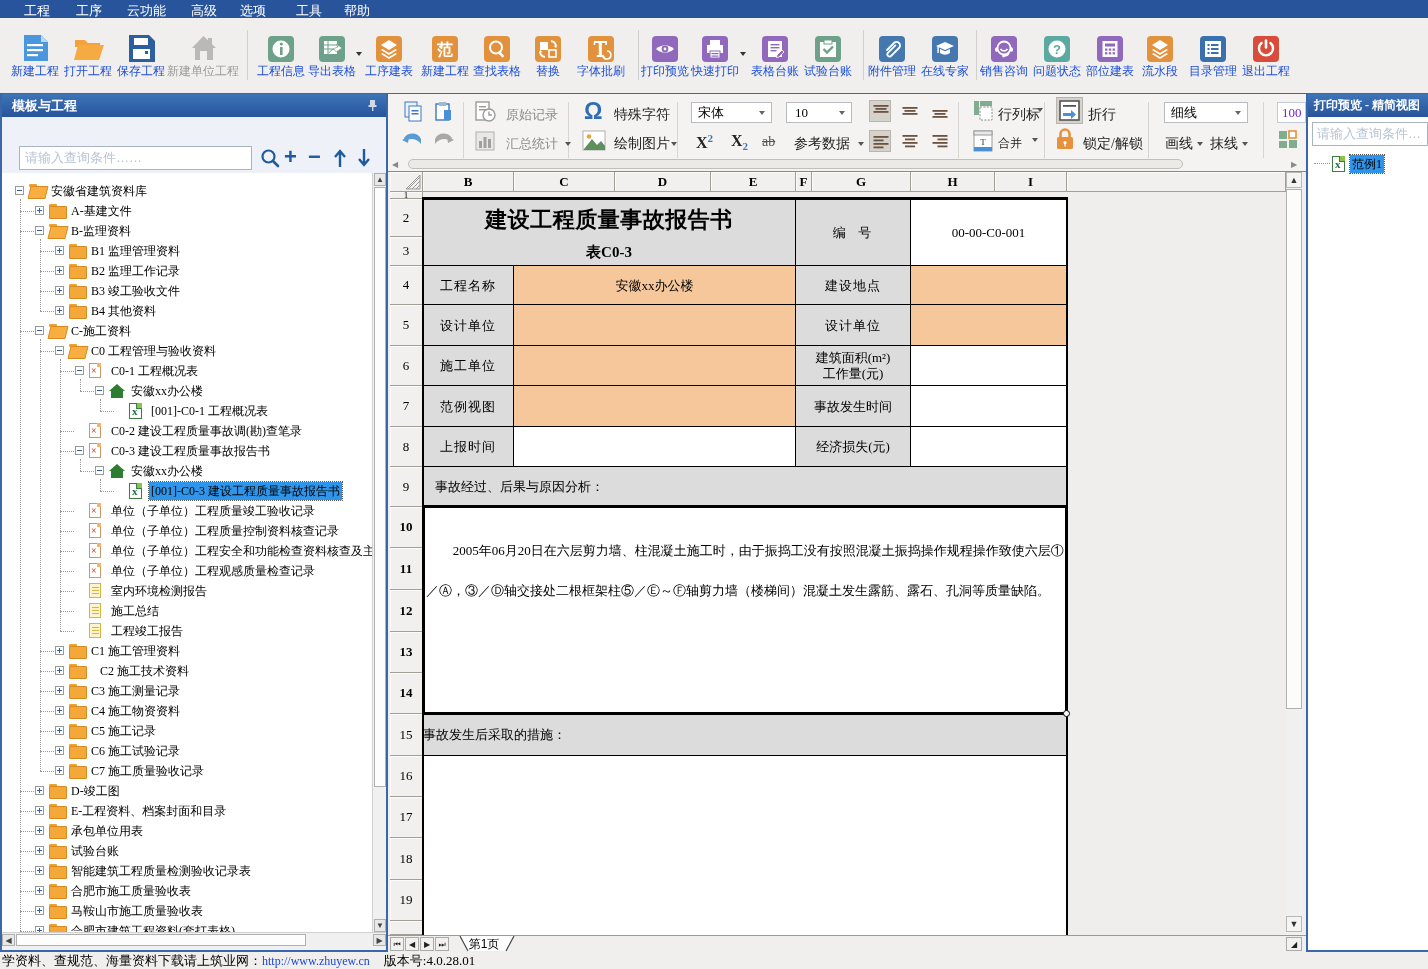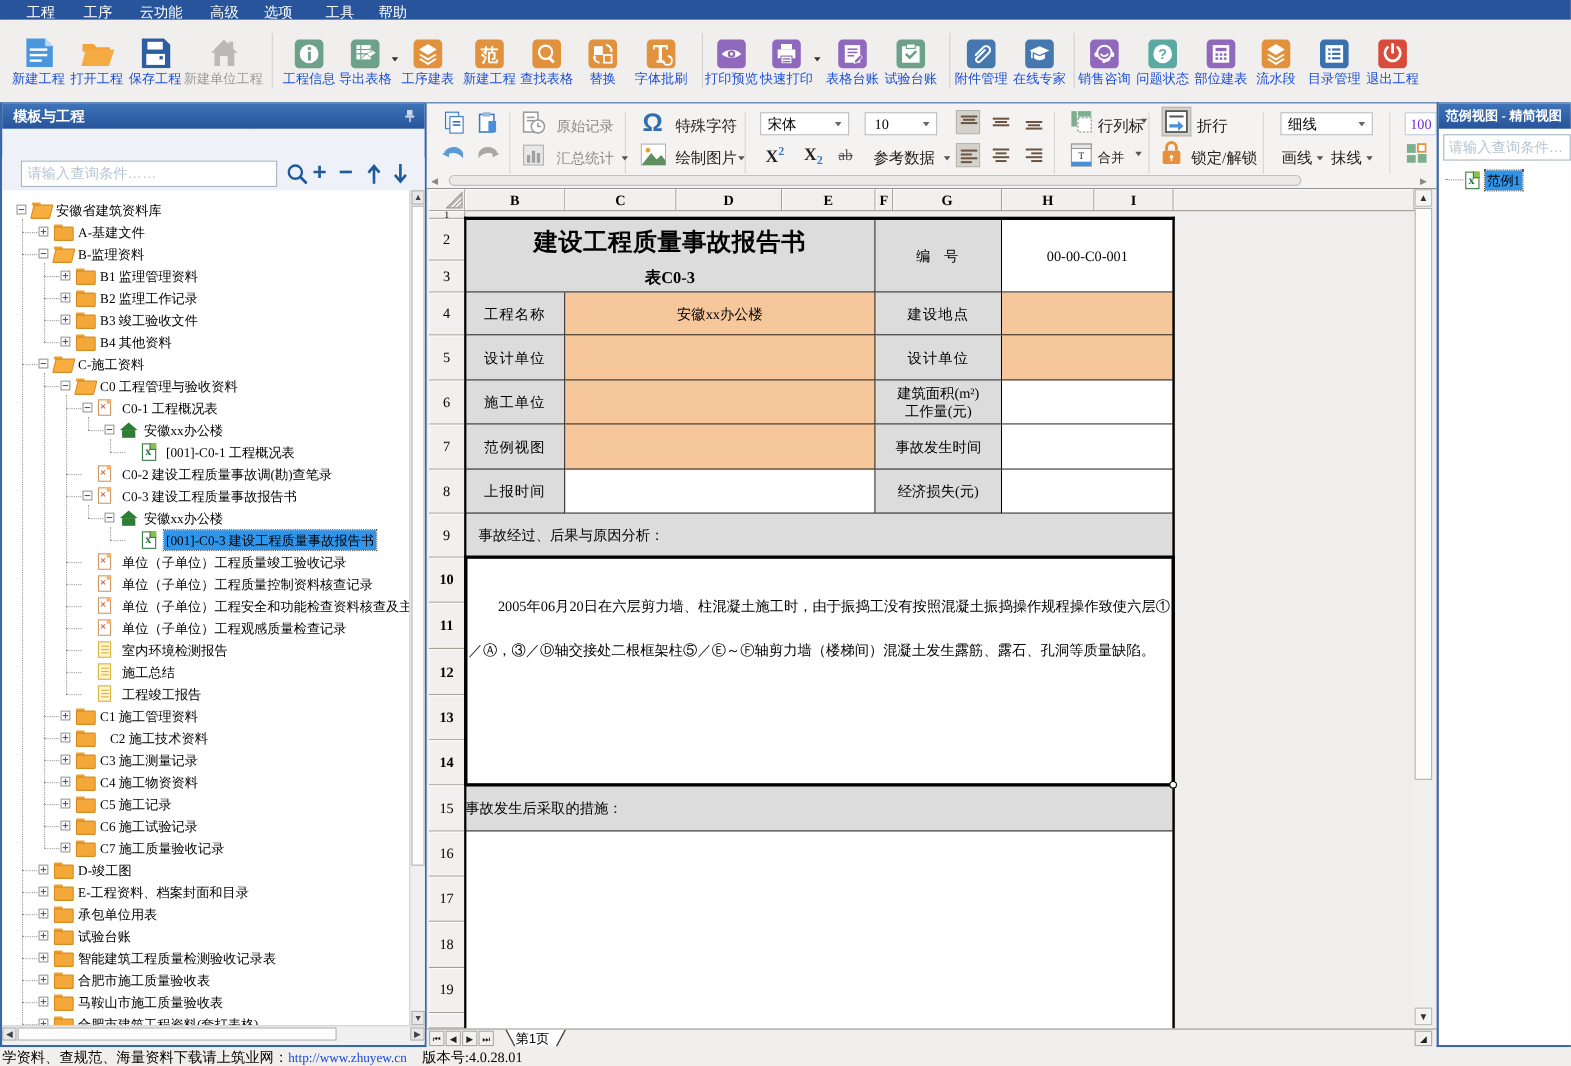--- a/index.html
+++ b/index.html
@@ -722,20 +722,20 @@
 <svg style="position:absolute;left:64px;top:0" width="70" height="16">
         <polygon points="8,0 62,0 54,15 16,15" fill="#fff"></polygon>
         <line x1="8" y1="0" x2="16" y2="15" stroke="#444" stroke-width="1.2"></line>
         <line x1="62" y1="0" x2="54" y2="15" stroke="#444" stroke-width="1.2"></line>
       </svg>
 <div style="position:absolute;left:76px;top:1px;width:40px;text-align:center;font-size:12px;line-height:14px">第1页</div>
 <div style="position:absolute;left:898px;top:1px;width:16px;height:14px;background:#f2f1ef;border:1px solid #aaa;text-align:center;font-size:8px;line-height:13px;color:#222">◢</div>
 </div>
 </div>
 <div id="rpanel" class="abs">
-<div id="rphead" class="abs">范例视图 - 精简视图</div>
+<div id="rphead" class="abs">打印预览 - 精简视图</div>
 <input class="abs" style="left: 4px; top: 28px; width: 116px; height: 24px; border: 1px solid rgb(168, 180, 192); font-size: 13px; color: rgb(184, 196, 212); padding-left: 4px;" value="请输入查询条件…" readonly="">
 <div class="abs" style="left:6px;top:60px;width:114px;height:20px;font-size:12px;line-height:20px">
       <span style="position:absolute;left:0;top:9px;width:16px;border-top:1px dotted #999"></span>
       <div class="xls" style="left:18px;top:2px;position:absolute"></div>
       <span style="position:absolute;left:36px;top:1px;height:18px;line-height:18px;background:#2e95ea;outline:1px dotted #555;padding:0 2px">范例1</span>
     </div>
 </div>
 <div id="statusbar" class="abs"><span style="margin-left:2px">学资料、查规范、海量资料下载请上筑业网：</span><span style="color:#1b48d8;font-size:12px;margin-left:0px">http://www.zhuyew.cn</span><span style="margin-left:14px">版本号:4.0.28.01</span></div>
 </body></html>

